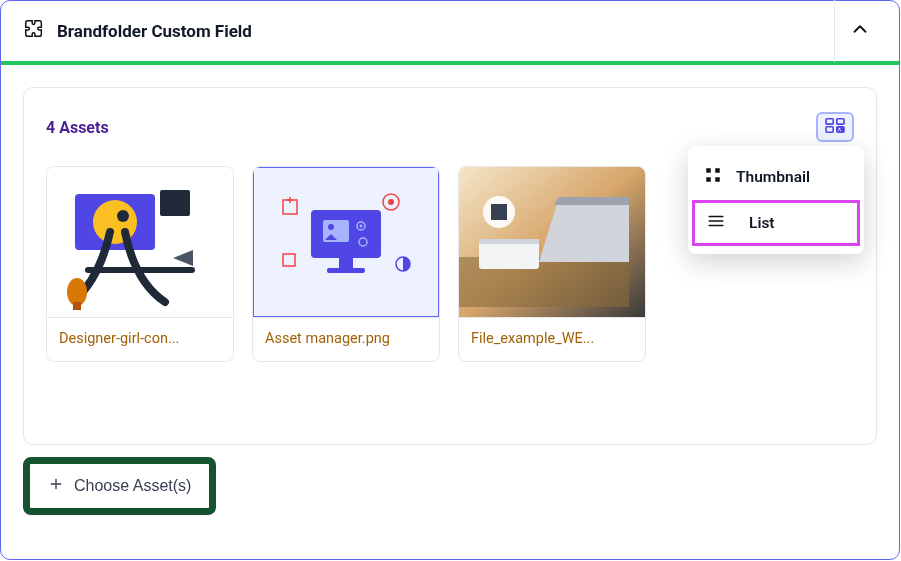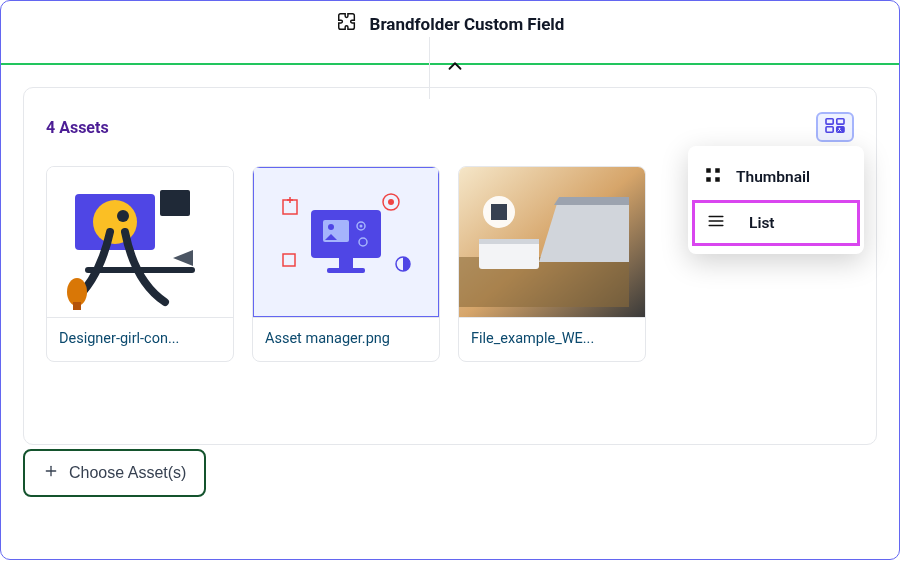--- a/index.html
+++ b/index.html
@@ -18,23 +18,22 @@
     width: 900px;
     height: 560px;
     position: relative;
     background: #fff;
   }
   .panel-header {
     display: flex;
     align-items: center;
     justify-content: space-between;
     padding: 10px 22px;
-    border-bottom: 2px solid #22c55e;
+    border-bottom: 4px solid #22c55e;
     height: 64px;
-    flex-direction: column;
   }
   .panel-header-left {
     display: flex;
     align-items: center;
     gap: 12px;
   }
   .panel-title {
     font-size: 17px;
     font-weight: 700;
     color: #111827;
@@ -97,21 +96,21 @@
   }
   .thumb {
     height: 150px;
     background: #f3f4f6;
     position: relative;
     overflow: hidden;
   }
   .asset-name {
     padding: 12px 12px 14px 12px;
     font-size: 14.5px;
-    color: #0c4a6e;
+    color: #a16207;
     white-space: nowrap;
     overflow: hidden;
     text-overflow: ellipsis;
     border-top: 1px solid #e5e7eb;
   }
   
   .thumb-1 {
     background: #fff;
     display:flex;align-items:center;justify-content:center;
   }
@@ -150,25 +149,25 @@
     color: #111827;
     cursor: pointer;
   }
   .dropdown-item.highlight {
     border: 3px solid #d946ef;
     margin: 0 4px;
     padding: 0 12px;
     gap: 24px;
   }
   .choose-btn {
-    margin-top: 4px;
+    margin-top: 12px;
     display: inline-flex;
     align-items: center;
     gap: 10px;
-    border: 2px solid #14532d;
+    border: 7px solid #14532d;
     border-radius: 8px;
     padding: 12px 18px;
     font-size: 16px;
     color: #374151;
     background: #fff;
     cursor: pointer;
   }
 </style>
 </head>
 <body>

